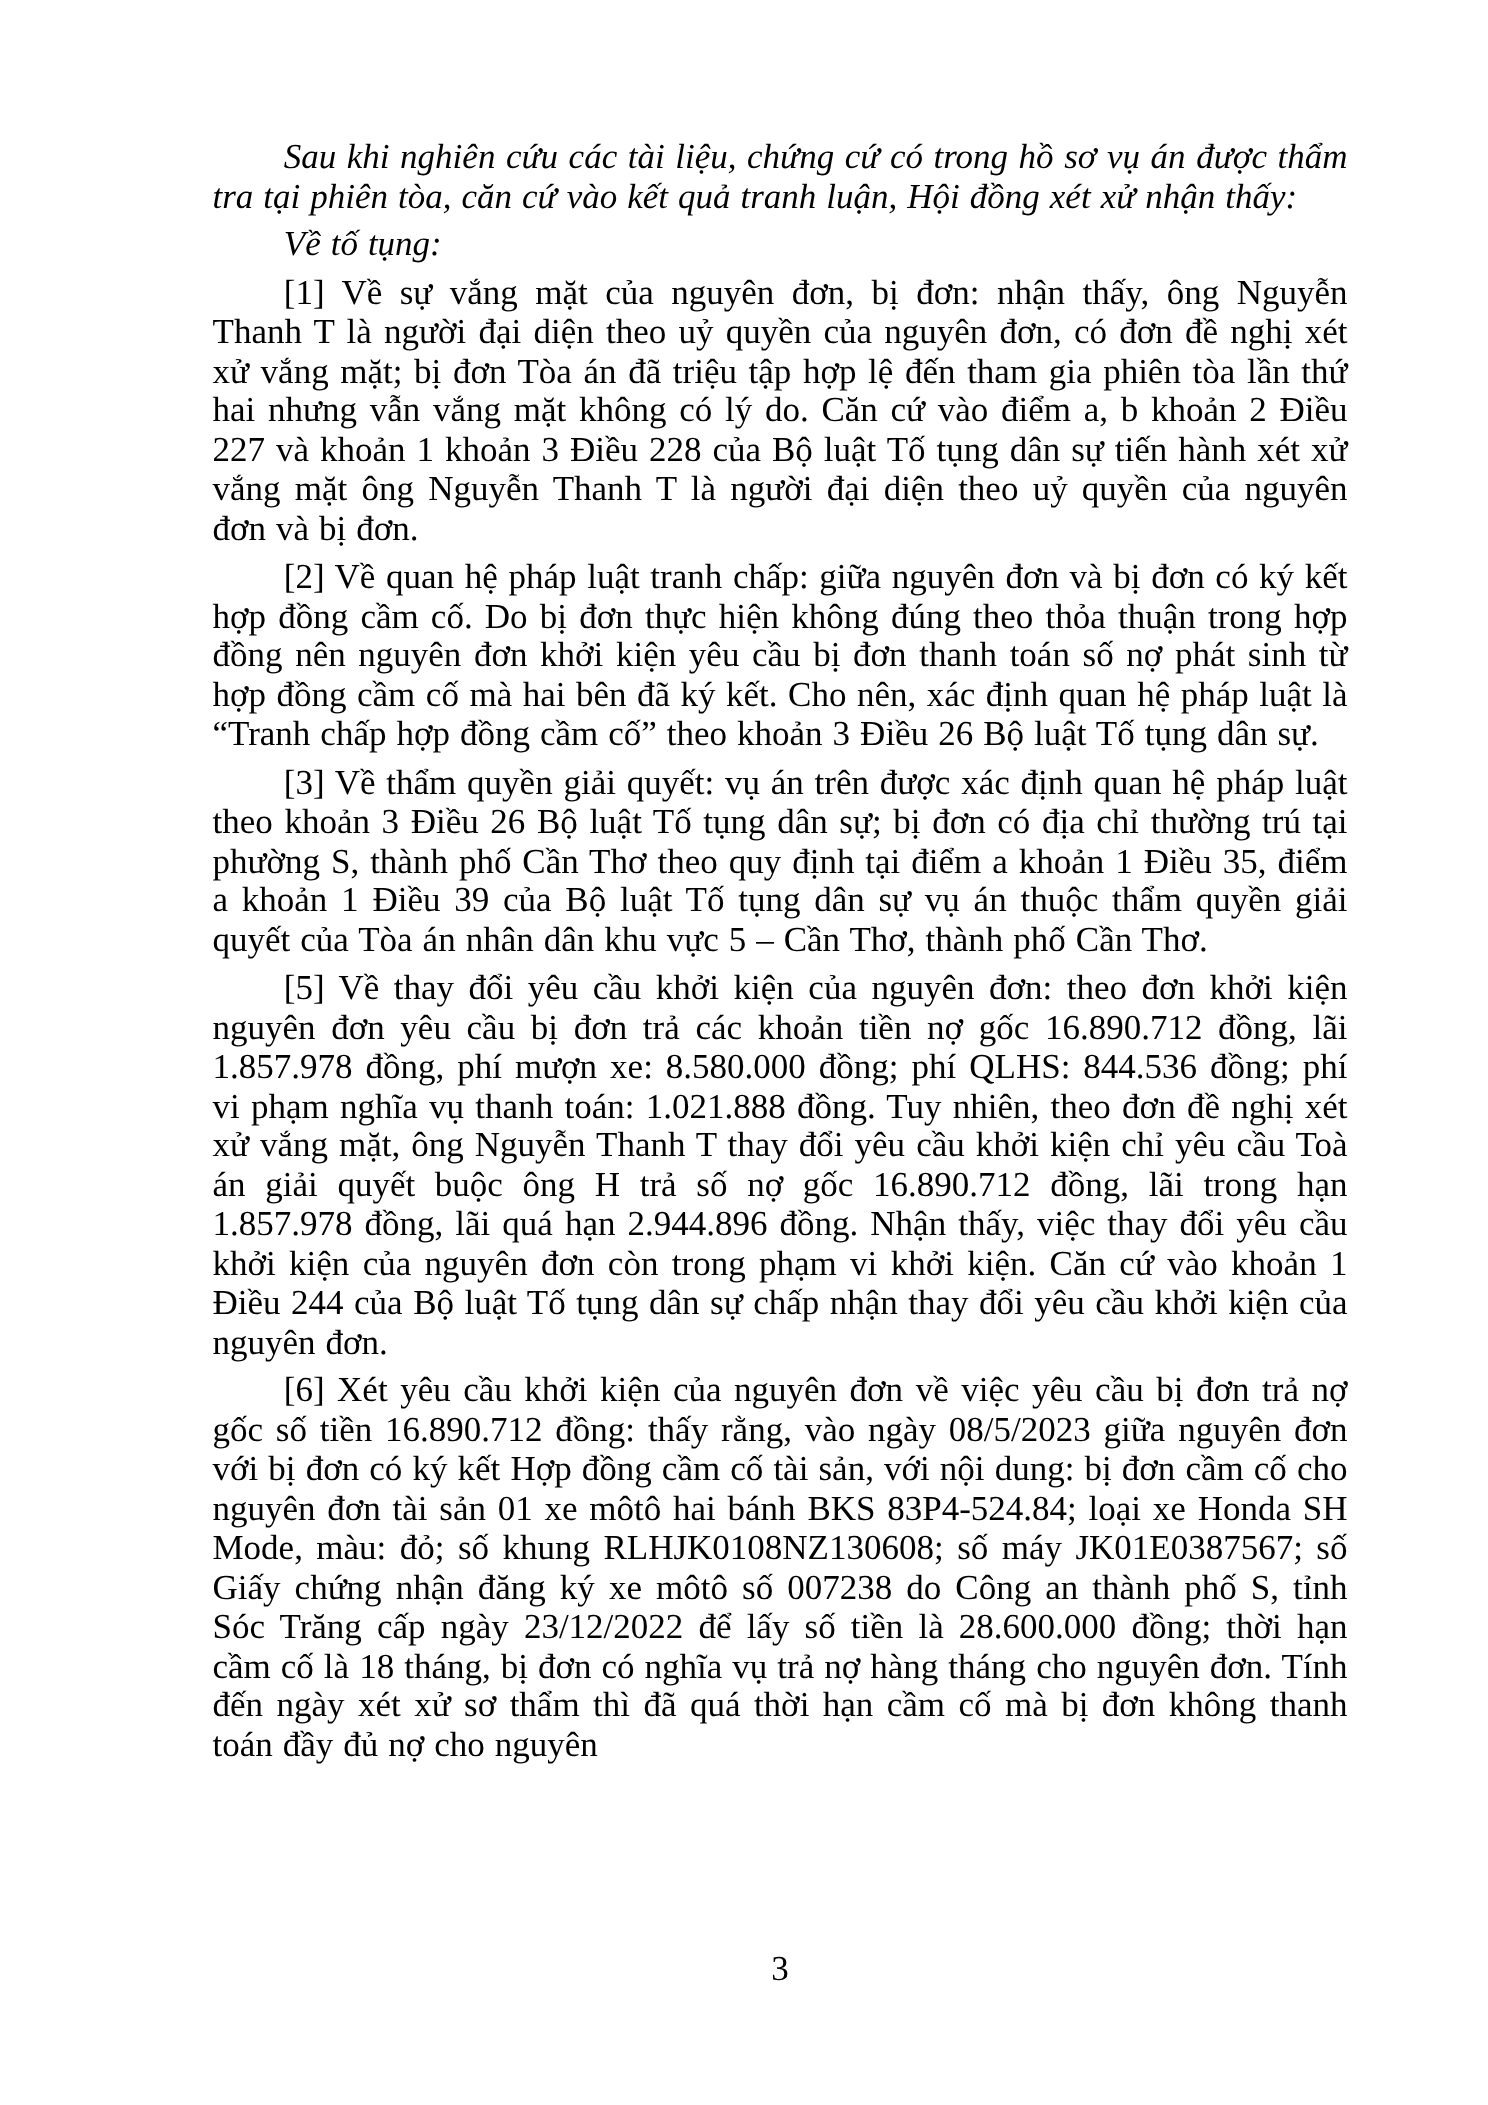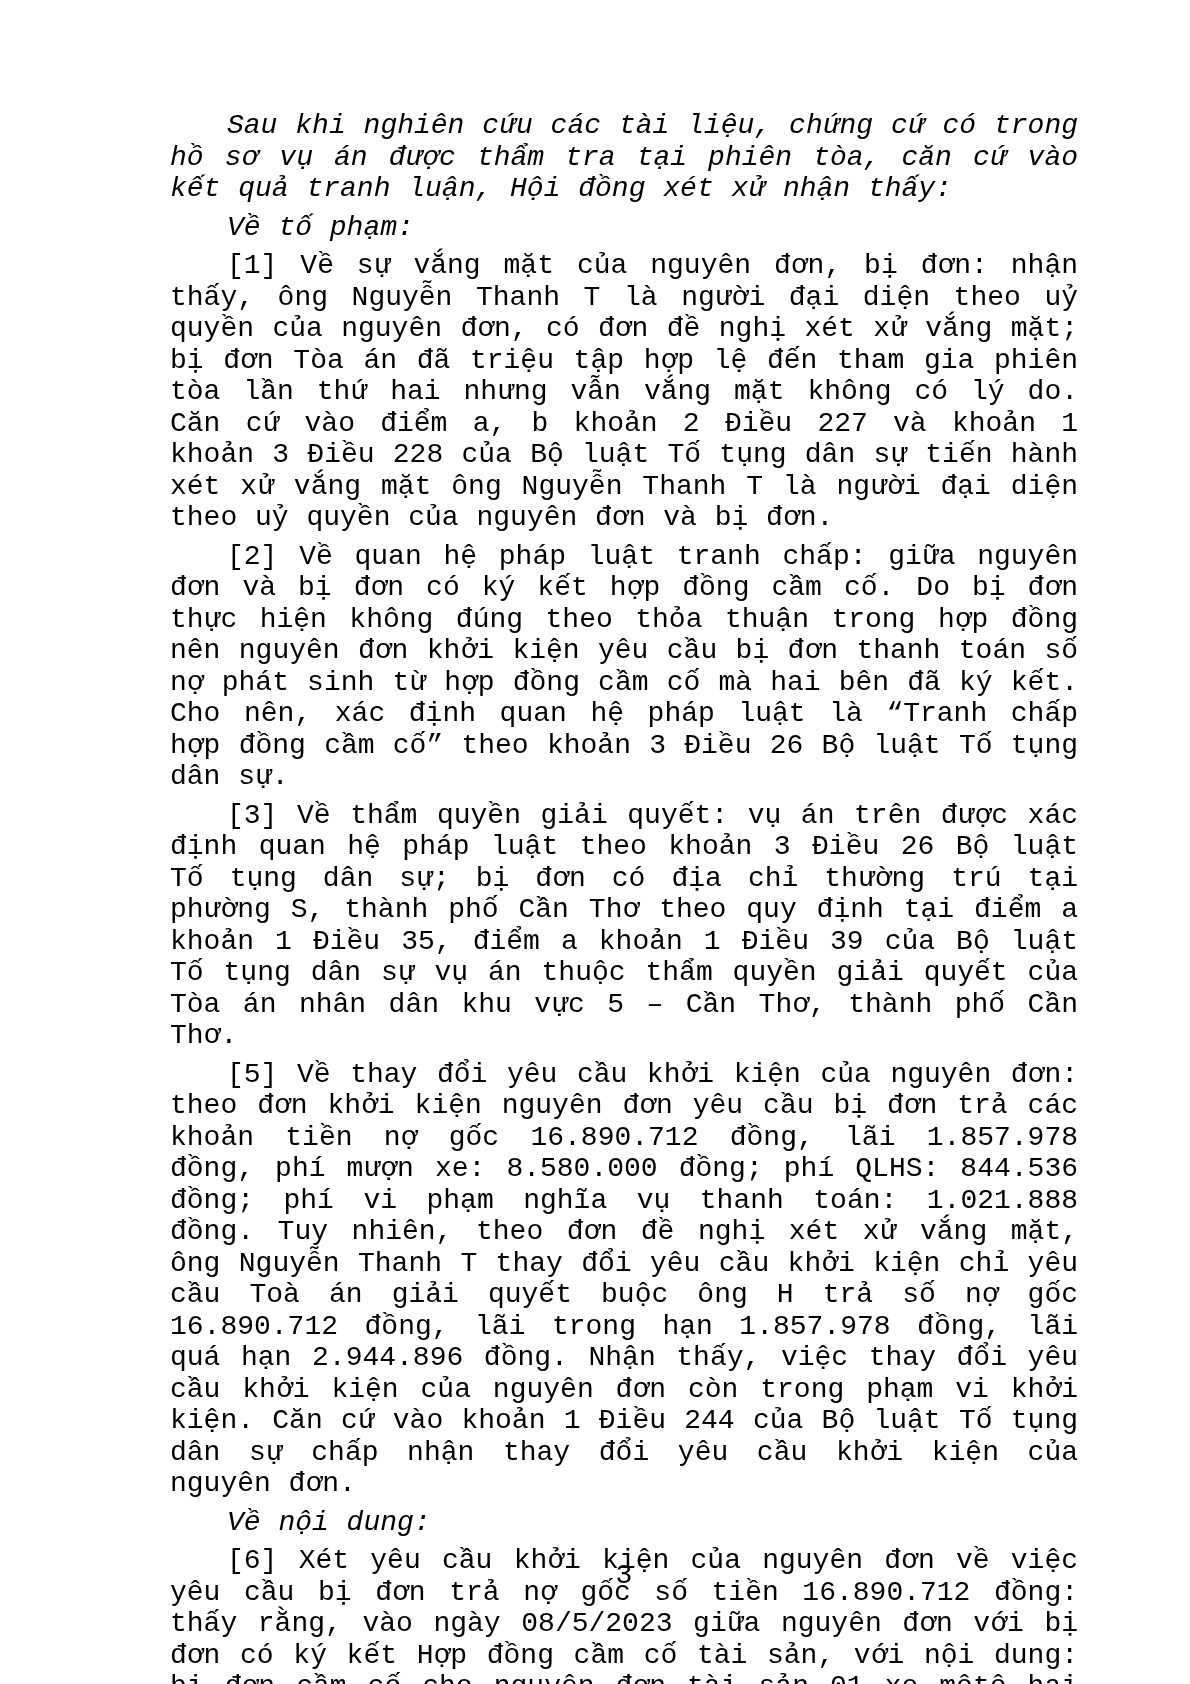--- a/index.html
+++ b/index.html
@@ -6,21 +6,21 @@
     margin: 0;
     padding: 0;
     background: #ffffff;
   }
   .page {
     position: relative;
     width: 1190px;
     height: 1684px;
     background: #ffffff;
     color: #000000;
-    font-family: Liberation Mono, monospace;
+    font-family: Liberation Serif, serif;
     overflow: hidden;
   }
   .content {
     position: absolute;
     left: 170px;
     top: 110px;
     width: 908px;
   }
   .content p,
   .content h3 {
@@ -50,30 +50,29 @@
     line-height: 31.5px;
   }
 </style>
 </head>
 <body>
 
 <div class="page">
   <div class="content">
     <p class="intro">Sau khi nghiên cứu các tài liệu, chứng cứ có trong hồ sơ vụ án được thẩm tra tại phiên tòa, căn cứ vào kết quả tranh luận, Hội đồng xét xử nhận thấy:</p>
 
-    <h3 class="heading">Về tố phạm:</h3>
+    <h3 class="heading">Về tố tụng:</h3>
 
     <p>[1] Về sự vắng mặt của nguyên đơn, bị đơn: nhận thấy, ông Nguyễn Thanh T là người đại diện theo uỷ quyền của nguyên đơn, có đơn đề nghị xét xử vắng mặt; bị đơn Tòa án đã triệu tập hợp lệ đến tham gia phiên tòa lần thứ hai nhưng vẫn vắng mặt không có lý do. Căn cứ vào điểm a, b khoản 2 Điều 227 và khoản 1 khoản 3 Điều 228 của Bộ luật Tố tụng dân sự tiến hành xét xử vắng mặt ông Nguyễn Thanh T là người đại diện theo uỷ quyền của nguyên đơn và bị đơn.</p>
 
     <p>[2] Về quan hệ pháp luật tranh chấp: giữa nguyên đơn và bị đơn có ký kết hợp đồng cầm cố. Do bị đơn thực hiện không đúng theo thỏa thuận trong hợp đồng nên nguyên đơn khởi kiện yêu cầu bị đơn thanh toán số nợ phát sinh từ hợp đồng cầm cố mà hai bên đã ký kết. Cho nên, xác định quan hệ pháp luật là “Tranh chấp hợp đồng cầm cố” theo khoản 3 Điều 26 Bộ luật Tố tụng dân sự.</p>
 
     <p>[3] Về thẩm quyền giải quyết: vụ án trên được xác định quan hệ pháp luật theo khoản 3 Điều 26 Bộ luật Tố tụng dân sự; bị đơn có địa chỉ thường trú tại phường S, thành phố Cần Thơ theo quy định tại điểm a khoản 1 Điều 35, điểm a khoản 1 Điều 39 của Bộ luật Tố tụng dân sự vụ án thuộc thẩm quyền giải quyết của Tòa án nhân dân khu vực 5 – Cần Thơ, thành phố Cần Thơ.</p>
 
 
     <p>[5] Về thay đổi yêu cầu khởi kiện của nguyên đơn: theo đơn khởi kiện nguyên đơn yêu cầu bị đơn trả các khoản tiền nợ gốc 16.890.712 đồng, lãi 1.857.978 đồng, phí mượn xe: 8.580.000 đồng; phí QLHS: 844.536 đồng; phí vi phạm nghĩa vụ thanh toán: 1.021.888 đồng. Tuy nhiên, theo đơn đề nghị xét xử vắng mặt, ông Nguyễn Thanh T thay đổi yêu cầu khởi kiện chỉ yêu cầu Toà án giải quyết buộc ông H trả số nợ gốc 16.890.712 đồng, lãi trong hạn 1.857.978 đồng, lãi quá hạn 2.944.896 đồng. Nhận thấy, việc thay đổi yêu cầu khởi kiện của nguyên đơn còn trong phạm vi khởi kiện. Căn cứ vào khoản 1 Điều 244 của Bộ luật Tố tụng dân sự chấp nhận thay đổi yêu cầu khởi kiện của nguyên đơn.</p>
 
-    <h3 class="heading">Về nội dung:</h3>
 
     <p>[6] Xét yêu cầu khởi kiện của nguyên đơn về việc yêu cầu bị đơn trả nợ gốc số tiền 16.890.712 đồng: thấy rằng, vào ngày 08/5/2023 giữa nguyên đơn với bị đơn có ký kết Hợp đồng cầm cố tài sản, với nội dung: bị đơn cầm cố cho nguyên đơn tài sản 01 xe môtô hai bánh BKS 83P4-524.84; loại xe Honda SH Mode, màu: đỏ; số khung RLHJK0108NZ130608; số máy JK01E0387567; số Giấy chứng nhận đăng ký xe môtô số 007238 do Công an thành phố S, tỉnh Sóc Trăng cấp ngày 23/12/2022 để lấy số tiền là 28.600.000 đồng; thời hạn cầm cố là 18 tháng, bị đơn có nghĩa vụ trả nợ hàng tháng cho nguyên đơn. Tính đến ngày xét xử sơ thẩm thì đã quá thời hạn cầm cố mà bị đơn không thanh toán đầy đủ nợ cho nguyên</p>
   </div>
 
   <div class="page-number">3</div>
 </div>
 
 </body></html>

